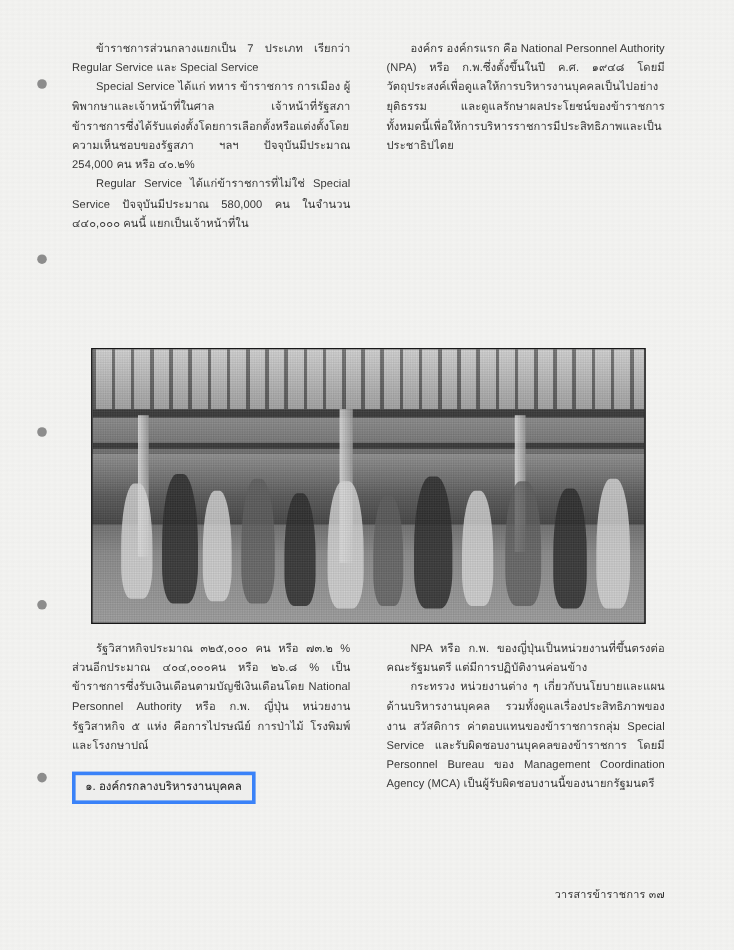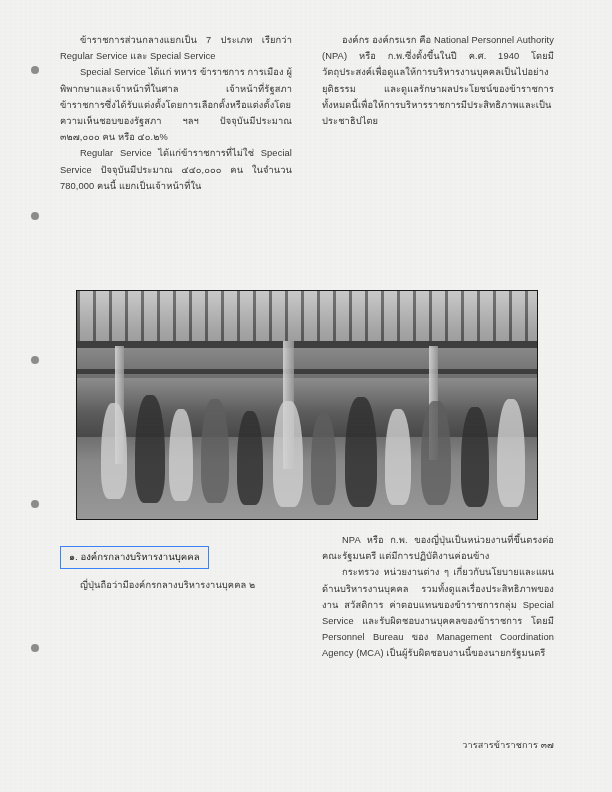--- a/index.html
+++ b/index.html
@@ -137,21 +137,21 @@
     top: 500px;
     width: 494px;
   }
 
   .section-head {
     margin-top: 14px;
     display: inline-block;
     font-size: 9.6px;
     line-height: 14px;
     color: #1e1e1e;
-    border: 1px solid #3b82f6;
+    border: 3px solid #3b82f6;
     padding: 3px 8px 4px 8px;
     background: #ececeb;
   }
 
   .footer {
     position: absolute;
     right: 0;
     top: 706px;
     font-size: 9px;
     color: #333;
@@ -170,26 +170,26 @@
   <div class="hole" style="top:356px;"></div>
   <div class="hole" style="top:500px;"></div>
   <div class="hole" style="top:644px;"></div>
 
   <div class="content">
 
     <div class="columns">
 
       <div class="col col-left">
         <p class="para">ข้าราชการส่วนกลางแยกเป็น 7 ประเภท เรียกว่า Regular Service และ Special Service</p>
-        <p class="para">Special Service ได้แก่ ทหาร ข้าราชการ การเมือง ผู้พิพากษาและเจ้าหน้าที่ในศาล เจ้าหน้าที่รัฐสภา ข้าราชการซึ่งได้รับแต่งตั้งโดยการเลือกตั้งหรือแต่งตั้งโดยความเห็นชอบของรัฐสภา ฯลฯ ปัจจุบันมีประมาณ ๓๒๗,๐๐๐ คน หรือ ๔๐.๒%</p>
-        <p class="para">Regular Service ได้แก่ข้าราชการที่ไม่ใช่ Special Service ปัจจุบันมีประมาณ ๔๔๐,๐๐๐ คน ในจำนวน 780,000 คนนี้ แยกเป็นเจ้าหน้าที่ใน</p>
+        <p class="para">Special Service ได้แก่ ทหาร ข้าราชการ การเมือง ผู้พิพากษาและเจ้าหน้าที่ในศาล เจ้าหน้าที่รัฐสภา ข้าราชการซึ่งได้รับแต่งตั้งโดยการเลือกตั้งหรือแต่งตั้งโดยความเห็นชอบของรัฐสภา ฯลฯ ปัจจุบันมีประมาณ 254,000 คน หรือ ๔๐.๒%</p>
+        <p class="para">Regular Service ได้แก่ข้าราชการที่ไม่ใช่ Special Service ปัจจุบันมีประมาณ 580,000 คน ในจำนวน ๔๔๐,๐๐๐ คนนี้ แยกเป็นเจ้าหน้าที่ใน</p>
       </div>
 
       <div class="col col-right">
-        <p class="para">องค์กร องค์กรแรก คือ National Personnel Authority (NPA) หรือ ก.พ.ซึ่งตั้งขึ้นในปี ค.ศ. 1940 โดยมีวัตถุประสงค์เพื่อดูแลให้การบริหารงานบุคคลเป็นไปอย่างยุติธรรม และดูแลรักษาผลประโยชน์ของข้าราชการ ทั้งหมดนี้เพื่อให้การบริหารราชการมีประสิทธิภาพและเป็นประชาธิปไตย</p>
+        <p class="para">องค์กร องค์กรแรก คือ National Personnel Authority (NPA) หรือ ก.พ.ซึ่งตั้งขึ้นในปี ค.ศ. ๑๙๔๘ โดยมีวัตถุประสงค์เพื่อดูแลให้การบริหารงานบุคคลเป็นไปอย่างยุติธรรม และดูแลรักษาผลประโยชน์ของข้าราชการ ทั้งหมดนี้เพื่อให้การบริหารราชการมีประสิทธิภาพและเป็นประชาธิปไตย</p>
       </div>
 
     </div>
 
     <div class="figure">
       <div class="fig-sky"></div>
       <div class="fig-roof"></div>
       <div class="fig-beam" style="top:22%; height:7px;"></div>
       <div class="fig-beam" style="top:34%; height:5px;"></div>
       <div class="fig-mid"></div>
@@ -210,22 +210,22 @@
       <div class="blob light" style="left:308px; top:118px; width:26px; height:96px;"></div>
       <div class="blob mid" style="left:344px; top:110px; width:30px; height:104px;"></div>
       <div class="blob" style="left:384px; top:116px; width:28px; height:100px;"></div>
       <div class="blob light" style="left:420px; top:108px; width:28px; height:108px;"></div>
 
       <div class="fig-grain"></div>
     </div>
 
     <div class="lower">
       <div class="col col-left">
+        <p class="para">รัฐวิสาหกิจประมาณ ๓๒๕,๐๐๐ คน หรือ ๗๓.๒ % ส่วนอีกประมาณ ๔๐๔,๐๐๐คน หรือ ๒๖.๘ % เป็นข้าราชการซึ่งรับเงินเดือนตามบัญชีเงินเดือนโดย National Personnel Authority หรือ ก.พ. ญี่ปุ่น หน่วยงานรัฐวิสาหกิจ ๕ แห่ง คือการไปรษณีย์ การป่าไม้ โรงพิมพ์และโรงกษาปณ์</p>
         <div class="section-head">๑. องค์กรกลางบริหารงานบุคคล</div>
-        <p class="para" style="margin-top:8px;">ญี่ปุ่นถือว่ามีองค์กรกลางบริหารงานบุคคล ๒</p>
       </div>
 
       <div class="col col-right">
         <p class="para">NPA หรือ ก.พ. ของญี่ปุ่นเป็นหน่วยงานที่ขึ้นตรงต่อคณะรัฐมนตรี แต่มีการปฏิบัติงานค่อนข้าง</p>
         <p class="para">กระทรวง หน่วยงานต่าง ๆ เกี่ยวกับนโยบายและแผนด้านบริหารงานบุคคล รวมทั้งดูแลเรื่องประสิทธิภาพของงาน สวัสดิการ ค่าตอบแทนของข้าราชการกลุ่ม Special Service และรับผิดชอบงานบุคคลของข้าราชการ โดยมี Personnel Bureau ของ Management Coordination Agency (MCA) เป็นผู้รับผิดชอบงานนี้ของนายกรัฐมนตรี</p>
       </div>
     </div>
 
     <div class="footer">วารสารข้าราชการ ๓๗</div>
 

